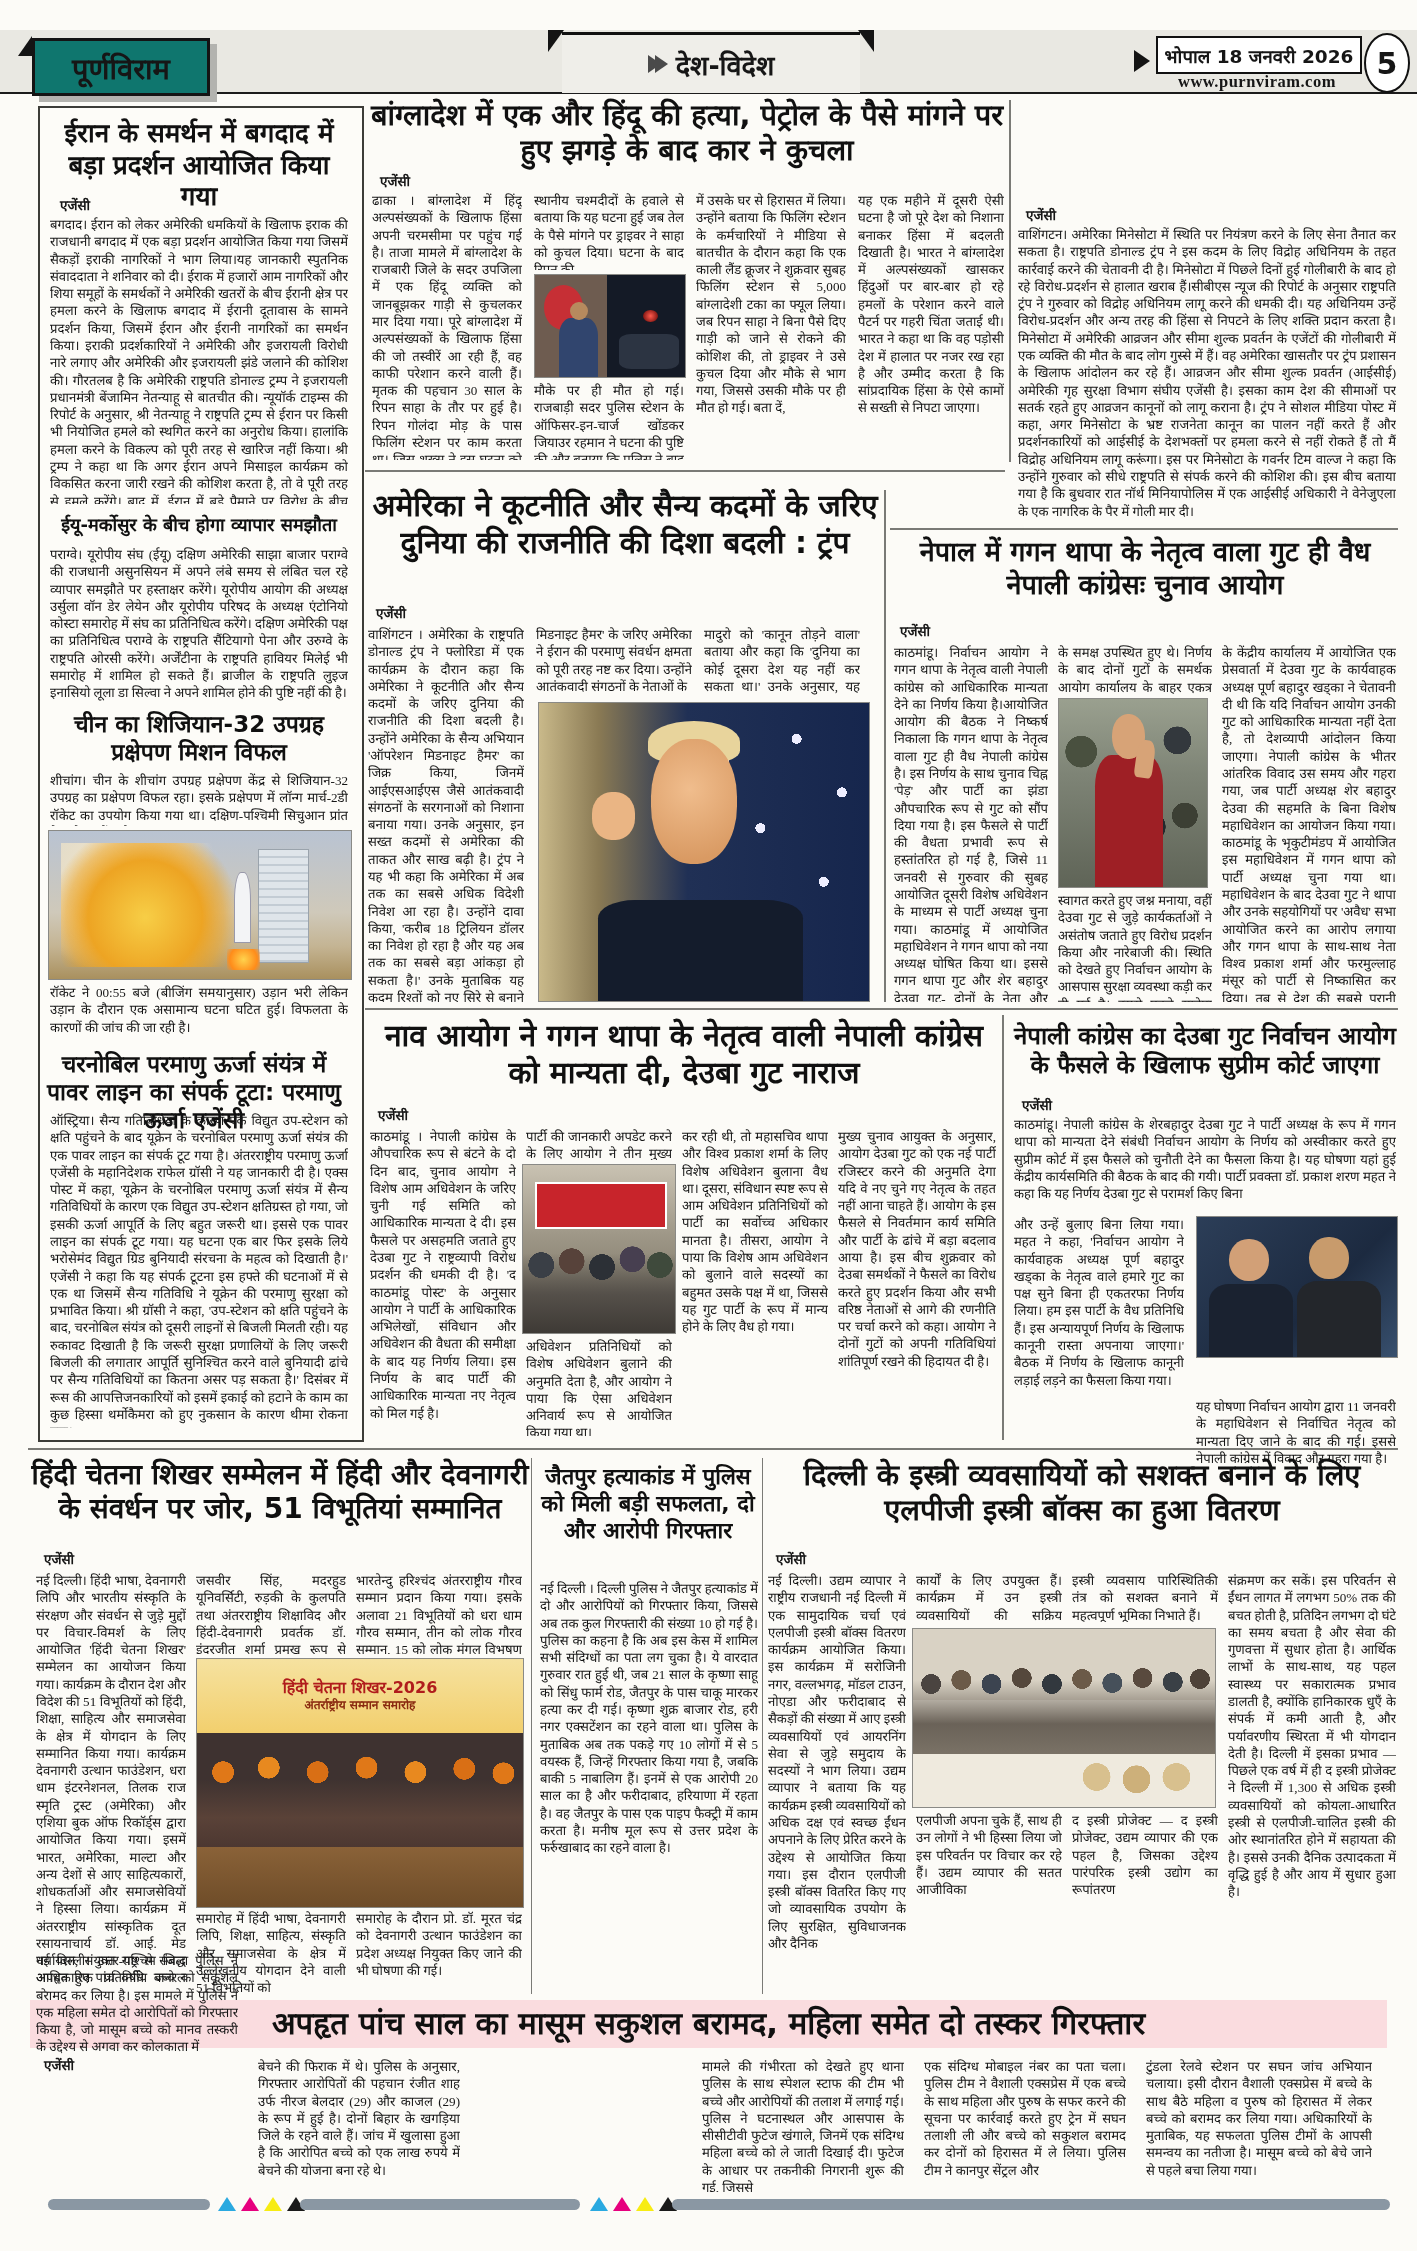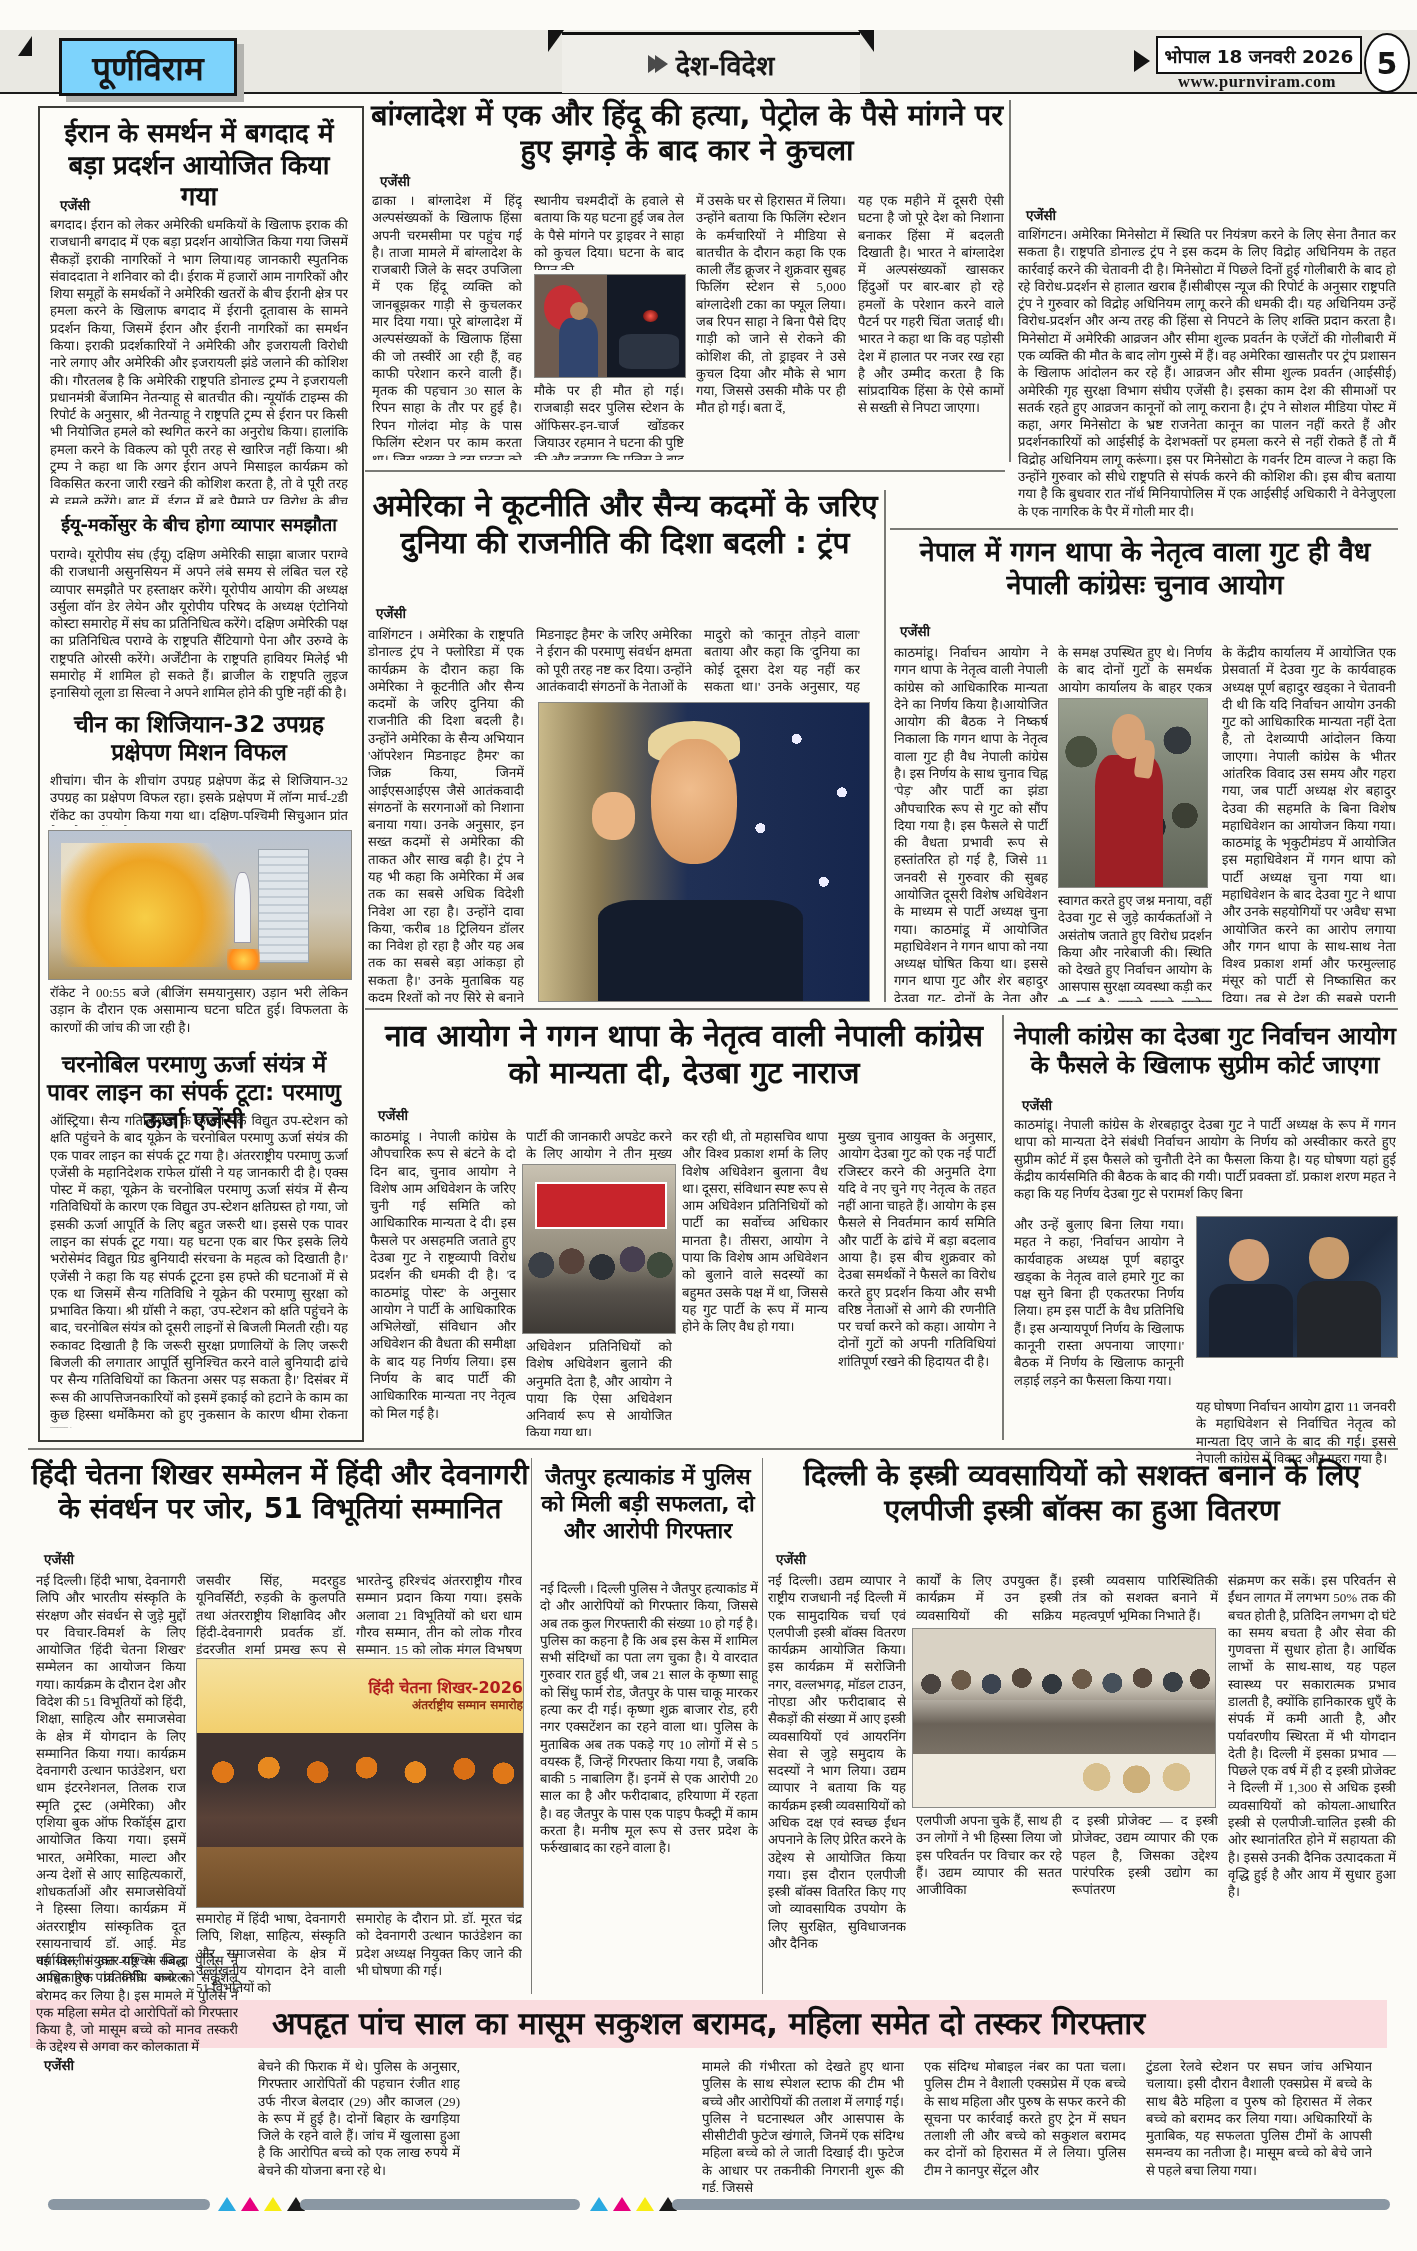--- a/index.html
+++ b/index.html
@@ -6,23 +6,23 @@
   .page{position:relative;width:1417px;height:2251px;background:#fcfbf7;margin:0 auto;overflow:hidden;
         font-family:"Liberation Serif","DejaVu Sans",serif;color:#161616;}
   .abs{position:absolute;}
   .hl{font-family:"DejaVu Sans","Liberation Sans",sans-serif;font-weight:800;text-align:center;line-height:1.22;color:#101010;}
   .body-col{font-size:13.1px;line-height:1.32;text-align:justify;word-break:break-word;overflow:hidden;}
   .byline{font-family:"DejaVu Sans",sans-serif;font-weight:700;font-size:13.5px;}
   .rule{background:#7a7a76;}
   .ph{position:absolute;border:1px solid #8a8a86;overflow:hidden;}
   
   .hdr-band{left:0;top:30px;width:1417px;height:62px;background:#e9e8e2;border-bottom:2px solid #1c1c1c;}
-  .logo-box{left:32px;top:38px;width:172px;height:52px;background:#7dd3fc;border:3px solid #141414;
+  .logo-box{left:32px;top:38px;width:172px;height:52px;background:#0f766e;border:3px solid #141414;
             box-shadow:7px 6px 0 #b3b3af;display:flex;align-items:center;justify-content:center;
-            font-family:"DejaVu Sans",sans-serif;font-weight:800;font-size:33px;margin-left:27px;}
+            font-family:"DejaVu Sans",sans-serif;font-weight:800;font-size:29px;}
   .tri{width:0;height:0;}
   .tab{left:562px;top:32px;width:298px;height:58px;background:#efeee9;border-top:3px solid #111;
        display:flex;align-items:center;justify-content:center;gap:8px;
        font-family:"DejaVu Sans",sans-serif;font-weight:800;font-size:27px;}
   .chev{width:0;height:0;border-top:9px solid transparent;border-bottom:9px solid transparent;border-left:13px solid #4a4a4a;}
   .date-box{left:1156px;top:36px;width:202px;height:34px;background:#fff;border:2.5px solid #111;
             display:flex;align-items:center;justify-content:center;font-family:"DejaVu Sans",sans-serif;font-weight:800;font-size:18.5px;}
   .site{left:1156px;top:72px;width:202px;text-align:center;font-weight:700;font-size:16.5px;font-family:"Liberation Serif",serif;letter-spacing:.5px;}
   .pageno{left:1364px;top:33px;width:42px;height:56px;border:2.5px solid #111;border-radius:50%;background:#fff;
           display:flex;align-items:center;justify-content:center;font-family:"DejaVu Sans",sans-serif;font-weight:800;font-size:30px;}
@@ -63,21 +63,21 @@
       background-image:radial-gradient(circle 13px at 12% 30%,#3a3f46 98%,transparent),radial-gradient(circle 13px at 32% 26%,#57423a 98%,transparent),
       radial-gradient(circle 13px at 52% 32%,#2c3036 98%,transparent),radial-gradient(circle 13px at 72% 24%,#473f50 98%,transparent),
       radial-gradient(circle 13px at 90% 30%,#3f4a3c 98%,transparent),linear-gradient(180deg,transparent 0 18%,#55504a 60%,#3e3a35 100%);}
   .ph-duo{background:linear-gradient(135deg,#2c3e58 0%,#1c2a40 60%,#38506e 100%);}
   .ph-duo .p1{position:absolute;left:16%;top:16%;width:20%;height:30%;border-radius:48%;background:#d2a077;}
   .ph-duo .p2{position:absolute;left:56%;top:14%;width:20%;height:30%;border-radius:48%;background:#c89succ;} 
   .ph-duo .s1{position:absolute;left:6%;bottom:0;width:42%;height:52%;background:#1a2230;border-radius:24% 24% 0 0;}
   .ph-duo .s2{position:absolute;right:8%;bottom:0;width:42%;height:54%;background:#23262b;border-radius:24% 24% 0 0;}
   .ph-hindi{background:#3e3230;}
   .ph-hindi .ban{position:absolute;left:0;top:0;width:100%;height:30%;background:linear-gradient(180deg,#f6e2a0,#f2cf6d);
-      display:flex;flex-direction:column;align-items:flex-end;justify-content:center;}
+      display:flex;flex-direction:column;align-items:center;justify-content:center;}
   .ph-hindi .t1{color:#b01c1c;font-family:"DejaVu Sans",sans-serif;font-weight:800;font-size:16px;line-height:1.1;}
   .ph-hindi .t2{color:#8a2a10;font-family:"DejaVu Sans",sans-serif;font-weight:700;font-size:12px;}
   .ph-hindi .row{position:absolute;left:0;top:32%;width:100%;height:46%;
       background-image:radial-gradient(circle 11px at 8% 30%,#e07818 98%,transparent),radial-gradient(circle 11px at 22% 26%,#e8891f 98%,transparent),
       radial-gradient(circle 11px at 37% 30%,#d96f15 98%,transparent),radial-gradient(circle 11px at 52% 26%,#e07818 98%,transparent),
       radial-gradient(circle 11px at 67% 30%,#e8891f 98%,transparent),radial-gradient(circle 11px at 82% 27%,#d96f15 98%,transparent),
       radial-gradient(circle 11px at 94% 31%,#e07818 98%,transparent),linear-gradient(180deg,transparent 0 36%,#5a4238 70%,#4a3630 100%);}
   .ph-hindi .desk{position:absolute;left:0;bottom:0;width:100%;height:24%;background:linear-gradient(180deg,#8a6238,#6e4c28);}
   .ph-lpg{background:linear-gradient(180deg,#d9d2c4 0 40%,#efeade 40% 100%);}
   .ph-lpg .grp{position:absolute;left:0;top:14%;width:100%;height:56%;

